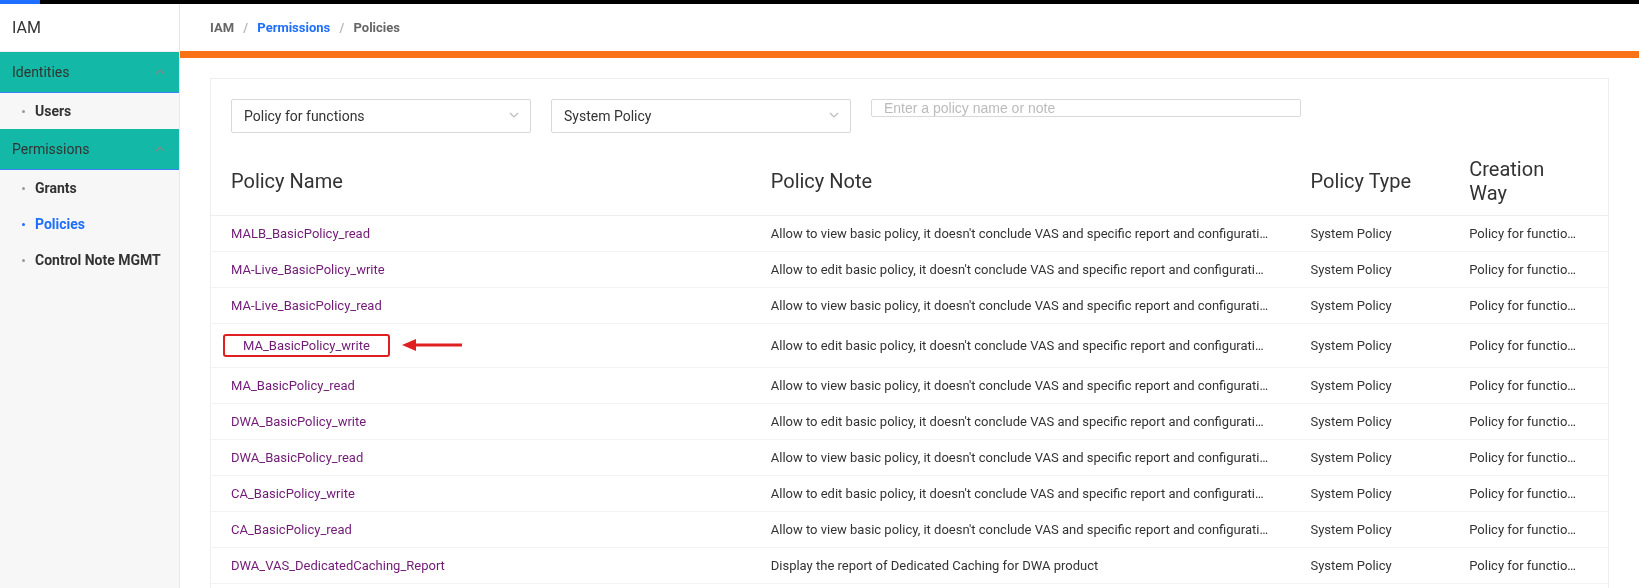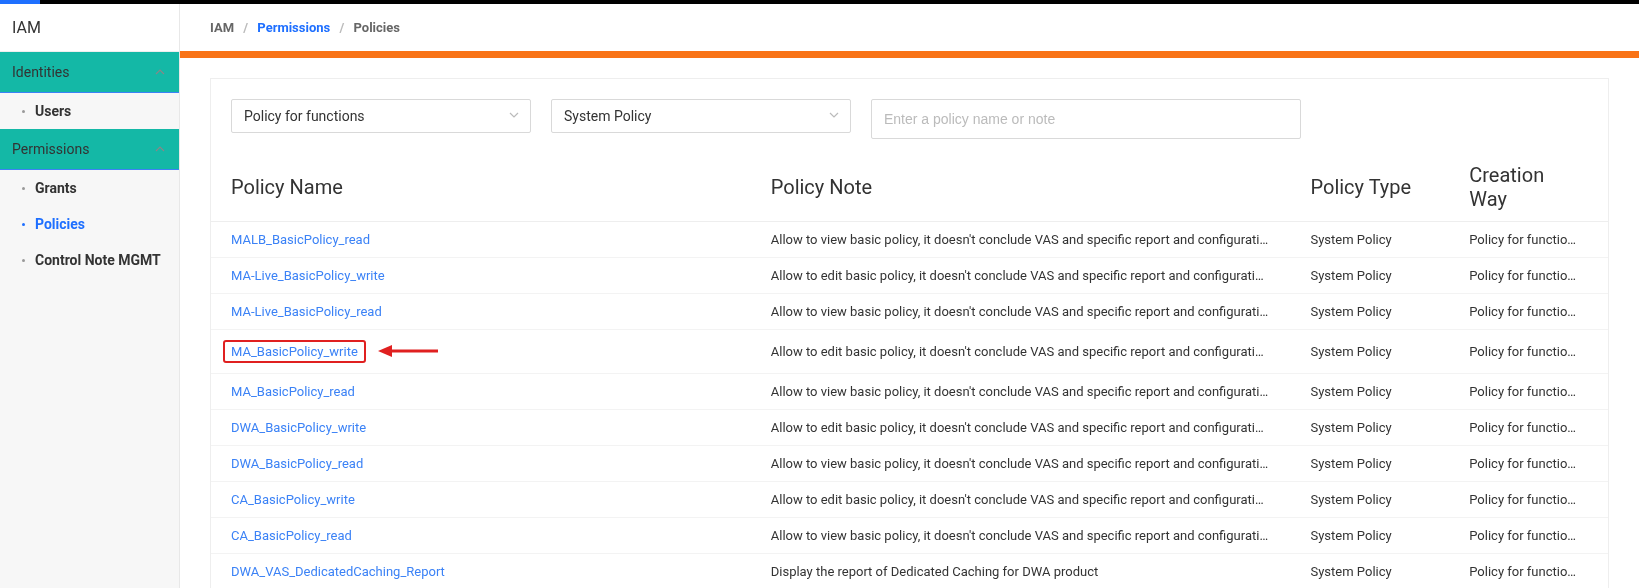--- a/index.html
+++ b/index.html
@@ -113,21 +113,21 @@
     color: #333;
   }
   .select .arr {
     position: absolute;
     right: 10px;
     top: 50%;
     transform: translateY(-50%);
   }
   .search-input {
     width: 430px;
-    height: 40px;
+    height: 18px;
     border: 1px solid #d9d9d9;
     border-radius: 2px;
     padding: 0 12px;
     font-size: 14px;
     outline: none;
   }
   .search-input::placeholder { color: #bbb; }
   
   table {
     width: 100%;
@@ -144,31 +144,31 @@
   }
   td {
     padding: 10px 20px;
     border-bottom: 1px solid #f3f3f3;
     font-size: 13px;
     vertical-align: middle;
     white-space: nowrap;
     overflow: hidden;
     text-overflow: ellipsis;
   }
-  .policy-link { color: #3b82f6; cursor: pointer; }
+  .policy-link { color: #701a75; cursor: pointer; }
   .col-name { width: 34%; }
   .col-note { width: 34%; }
   .col-type { width: 10%; }
   .col-way  { width: 10%; padding-right: 30px; }
   td.col-way { text-align: left; }
   .hl-box {
     display: inline-block;
     border: 2px solid #e02020;
     border-radius: 3px;
-    padding: 2px 6px;
+    padding: 2px 18px;
     margin-left: -8px;
   }
   .arrow-annot {
     display: inline-block;
     vertical-align: middle;
     margin-left: 12px;
   }
   
   .pager {
     display: flex;

